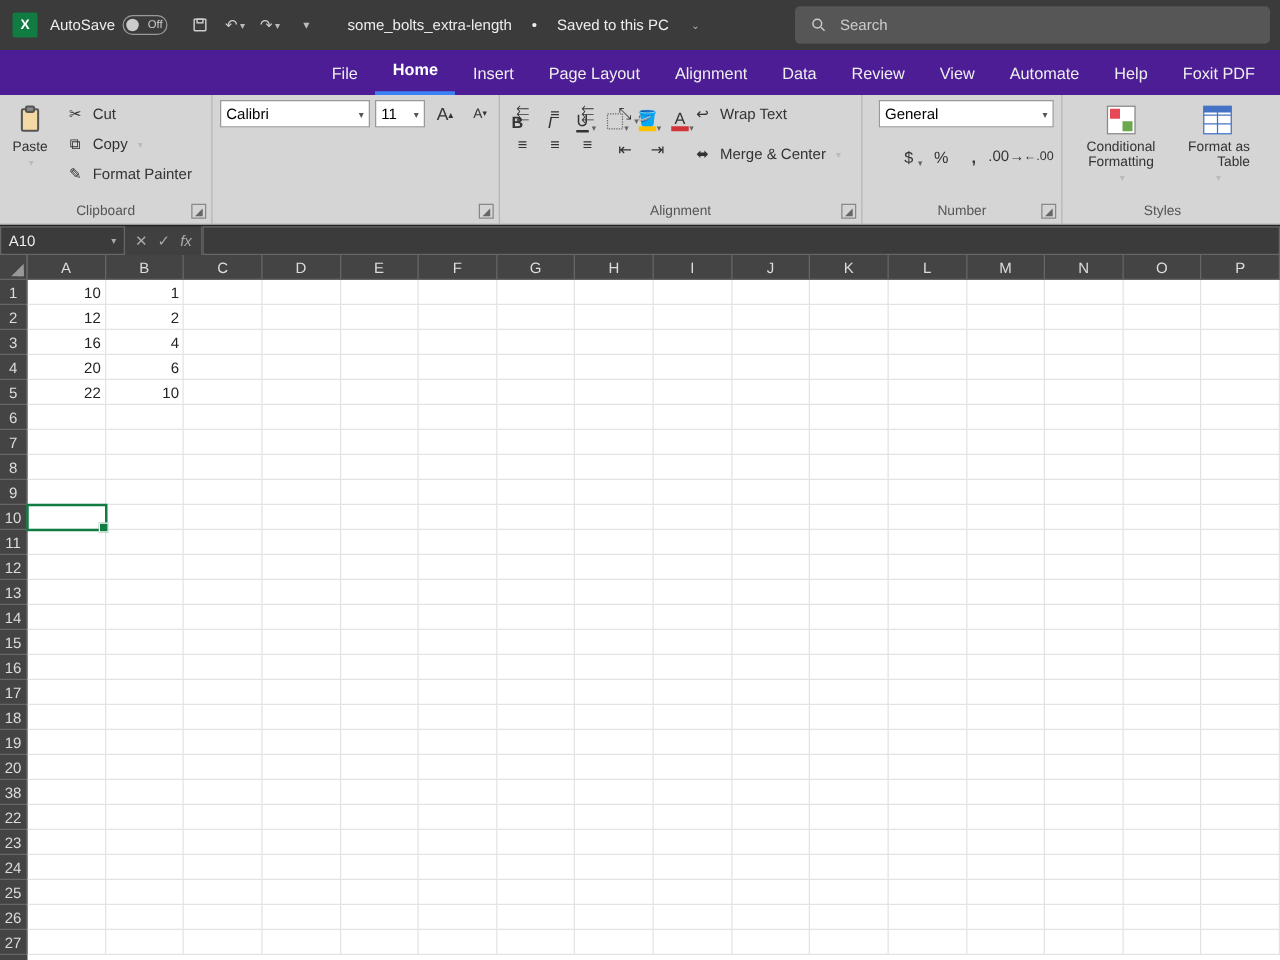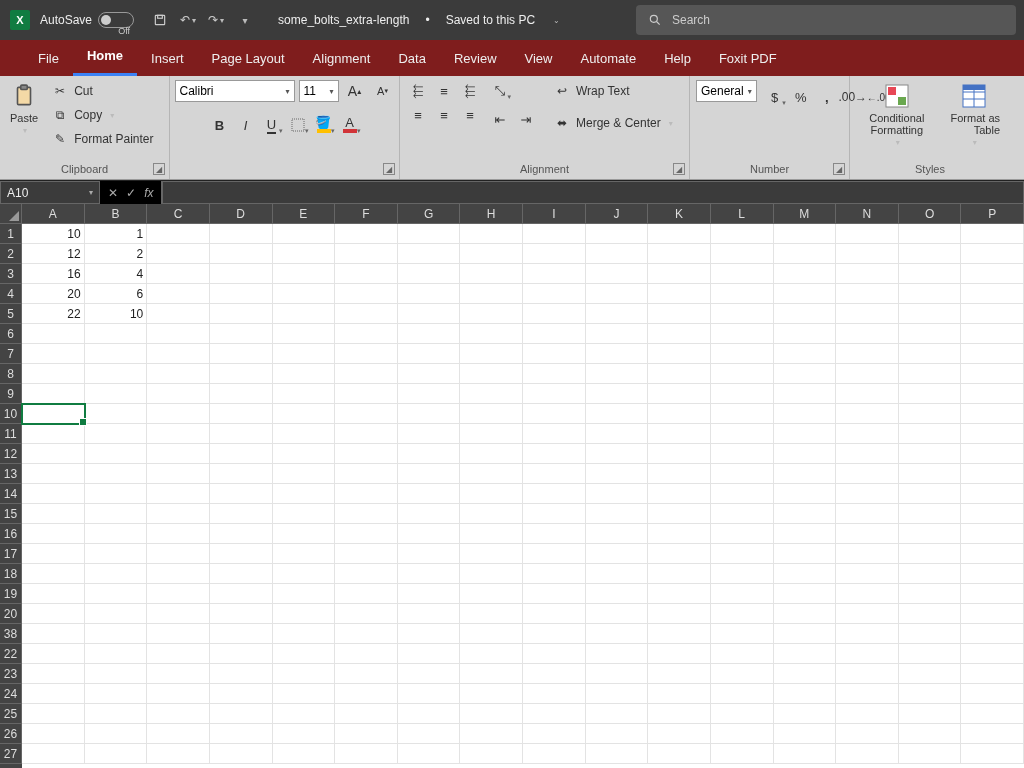--- a/index.html
+++ b/index.html
@@ -4,29 +4,29 @@
 <style>
 * { box-sizing: border-box; margin: 0; padding: 0; font-family: "Segoe UI", sans-serif; }
 body { width: 1024px; height: 768px; overflow: hidden; background: #fff; user-select: none; }
 
 
 .titlebar { height: 40px; background: #3b3b3b; display: flex; align-items: center; color: #eee; font-size: 12px; }
 .app-icon { width: 20px; height: 20px; background: #107c41; margin: 0 10px; display: flex; align-items: center; justify-content: center; color: white; font-weight: bold; font-size: 11px; border-radius: 2px; }
 .autosave { display: flex; align-items: center; gap: 6px; margin-right: 12px; }
 .toggle { width: 36px; height: 16px; border: 1px solid #999; border-radius: 8px; position: relative; background: #3b3b3b; }
 .toggle::before { content: ""; position: absolute; width: 10px; height: 10px; border-radius: 50%; background: #ccc; top: 2px; left: 2px; }
-.toggle-off { font-size: 9px; position: absolute; right: 3px; top: 1px; color: #ccc; margin-top: 12px; }
+.toggle-off { font-size: 9px; position: absolute; right: 3px; top: 1px; color: #ccc; }
 .qa-icon { width: 24px; height: 24px; display: flex; align-items: center; justify-content: center; color: #ccc; margin: 0 2px; cursor: pointer; position: relative; }
 .qa-icon svg { width: 14px; height: 14px; }
 .docname { margin-left: 20px; color: #eee; display: flex; align-items: center; gap: 16px; }
 .searchbox { margin-left: auto; height: 30px; background: #565656; border-radius: 4px; display: flex; align-items: center; padding: 0 12px; gap: 10px; color: #ccc; min-width: 380px; margin-right: 8px; }
 .dd-caret { font-size: 8px; color: #bbb; margin-left: 2px; }
 
 
-.tabstrip { height: 36px; background: #7f1d1d; display: flex; align-items: flex-end; padding: 0 24px; color: #eee; font-size: 13px; }
+.tabstrip { height: 36px; background: #4c1d95; display: flex; align-items: flex-end; padding: 0 6px; color: #eee; font-size: 13px; justify-content: flex-end; }
 .tab { padding: 8px 14px 10px; cursor: pointer; }
 .tab.active { color: #fff; border-bottom: 3px solid #3b82f6; font-weight: 600; }
 
 
 .ribbon { height: 104px; background: #d5d5d5; display: flex; border-bottom: 1px solid #9a9a9a; }
 .group { border-right: 1px solid #b5b5b5; padding: 4px 6px 2px; display: flex; flex-direction: column; position: relative; }
 .group-body { flex: 1; display: flex; align-items: flex-start; gap: 6px; }
 .group-label { text-align: center; font-size: 11px; color: #555; padding: 2px 0; position: relative; }
 .dlaunch { position: absolute; right: 4px; bottom: 4px; width: 12px; height: 12px; border: 1px solid #888; font-size: 8px; display: flex; align-items: center; justify-content: center; color: #666; cursor: pointer; }
 
@@ -43,21 +43,21 @@
 .sq { width: 24px; height: 22px; display: flex; align-items: center; justify-content: center; cursor: pointer; color: #333; font-size: 13px; position: relative; }
 .sq .dd { font-size: 7px; position: absolute; right: 1px; bottom: 1px; color: #666; }
 .underline-bar { border-bottom: 2px solid #333; }
 .fill-sw { width: 14px; height: 4px; background: #ffc000; position: absolute; bottom: 3px; }
 .font-sw { width: 14px; height: 4px; background: #d13438; position: absolute; bottom: 3px; }
 
 .align-grid { display: grid; grid-template-columns: repeat(3, 24px); grid-template-rows: repeat(2, 22px); gap: 2px; }
 .numfmt .combo { width: 140px; }
 
 
-.fxbar { height: 24px; background: #000000; display: flex; align-items: stretch; border-top: 1px solid #222; }
+.fxbar { height: 24px; background: #404040; display: flex; align-items: stretch; border-top: 1px solid #222; }
 .namebox { width: 100px; background: #3b3b3b; color: #eee; border: 1px solid #666; font-size: 12px; padding: 0 6px; display: flex; align-items: center; justify-content: space-between; }
 .namebox .ar { font-size: 8px; color: #aaa; }
 .fx-btns { display: flex; align-items: center; color: #aaa; padding: 0 8px; gap: 8px; font-size: 12px; border-right: 1px solid #666; }
 .fx-input { flex: 1; background: #3b3b3b; border: 1px solid #666; }
 
 
 .gridwrap { position: absolute; top: 204px; left: 0; right: 0; bottom: 0; background: #fff; overflow: hidden; }
 .corner { position: absolute; top: 0; left: 0; width: 22px; height: 20px; background: #444; border-right: 1px solid #666; border-bottom: 1px solid #666; cursor: pointer; }
 .corner::after { content: ""; position: absolute; right: 2px; bottom: 2px; border: 5px solid transparent; border-right-color: #999; border-bottom-color: #999; }
 .colheads { position: absolute; top: 0; left: 22px; right: 0; height: 20px; display: flex; background: #444; color: #ddd; font-size: 12px; }
@@ -149,21 +149,21 @@
             <span class="ic">✎</span>
             <span>Format Painter</span>
           </div>
       </div>
     </div>
     <div class="group-label">Clipboard</div>
     <div class="dlaunch">◢</div>
   </div>
 
   <div class="group" style="width:230px">
-    <div class="group-body" style="flex-direction:column;align-items:center">
+    <div class="group-body" style="flex-direction:row;align-items:flex-start">
       <div class="font-row1">
         <div class="combo" style="width:120px">
             <span>Calibri</span>
             <span class="ar">▾</span>
           </div>
         <div class="combo" style="width:40px">
             <span>11</span>
             <span class="ar">▾</span>
           </div>
         <div class="sq" style="font-size:14px">A<sup style="font-size:8px">▴</sup></div>
@@ -232,21 +232,21 @@
             <span>Merge &amp; Center</span>
             <span class="dd-caret">▾</span>
           </div>
       </div>
     </div>
     <div class="group-label">Alignment</div>
     <div class="dlaunch">◢</div>
   </div>
 
   <div class="group numfmt" style="width:160px">
-    <div class="group-body" style="flex-direction:row;align-items:flex-start">
+    <div class="group-body" style="flex-direction:column;align-items:flex-end">
       <div class="combo">
           <span>General</span>
           <span class="ar">▾</span>
         </div>
       <div style="display:flex;gap:2px;margin-top:6px">
         <div class="sq">$<span class="dd">▾</span></div>
         <div class="sq">%</div>
         <div class="sq">
             <b>,</b>
           </div>

